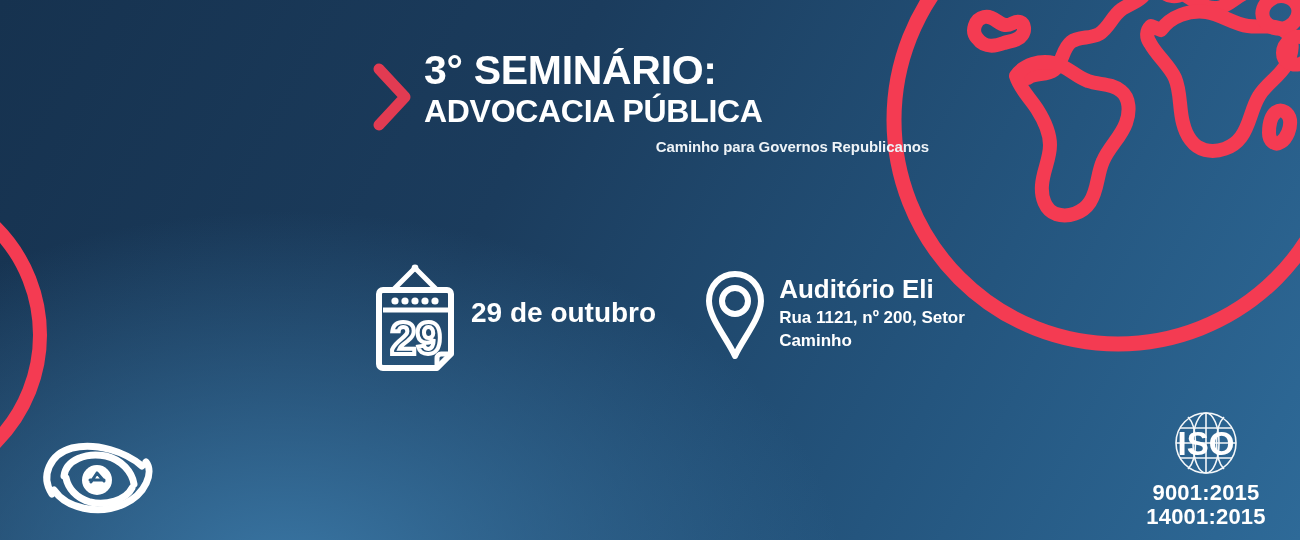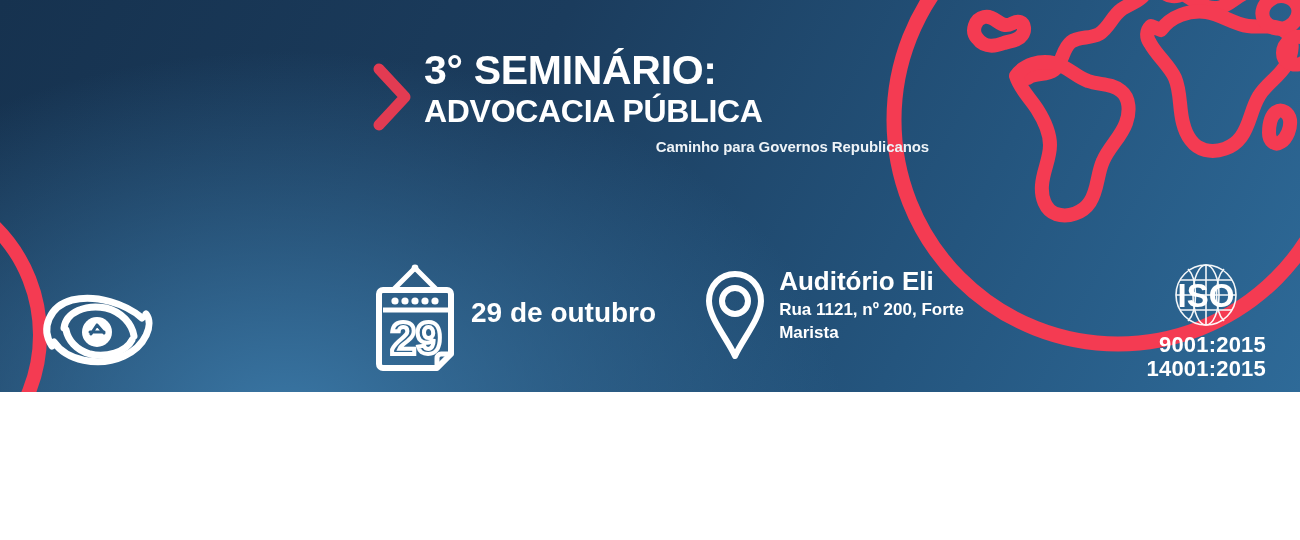--- a/index.html
+++ b/index.html
@@ -4,21 +4,21 @@
 <title>Banner</title>
 <style>
   * { margin:0; padding:0; box-sizing:border-box; }
   html, body {
     width:1300px; height:540px;
     overflow:hidden;
     font-family:"Liberation Sans", sans-serif;
   }
   .banner{
     position:relative;
-    width:1300px; height:392px;
+    width:1300px; height:540px;
     background:
       radial-gradient(ellipse 900px 600px at 22% 108%, #3a77a5 0%, rgba(58,119,165,0) 62%),
       linear-gradient(118deg, #16324f 0%, #1b3c5d 38%, #24557e 72%, #2e6a98 100%);
     overflow:hidden;
   }
 
   
   .globe-right{
     position:absolute;
     right:-58px; top:-120px;
@@ -85,21 +85,21 @@
 
   .date-text{ padding-top:33px; }
   .date-text .ln{
     color:#ffffff;
     font-weight:bold;
     font-size:28px;
     line-height:1.26;
     white-space:nowrap;
   }
 
-  .place-text{ padding-top:4px; }
+  .place-text{ padding-top:4px;margin-top:8px; }
   .place-name{
     color:#ffffff;
     font-weight:bold;
     font-size:26px;
     line-height:1.16;
     white-space:nowrap;
   }
   .place-addr{
     color:#ffffff;
     font-weight:bold;
@@ -112,21 +112,21 @@
   
   .brand-logo{
     position:absolute;
     left:34px; bottom:18px;
     width:130px; height:90px;
   }
   .iso{
     position:absolute;
     right:34px; bottom:10px;
     width:120px;
-    text-align:right;
+    text-align:center;
   }
   .iso-mark{ width:96px; height:76px; display:block; margin:0 auto; }
   .iso-line{
     color:#ffffff;
     font-weight:bold;
     font-size:22px;
     line-height:1.12;
     letter-spacing:0.2px;
   }
 </style>
@@ -211,21 +211,21 @@
       </div>
     </div>
 
     <div class="info-item">
       <svg class="pin-ico" viewBox="0 0 62 94" fill="none" aria-hidden="true">
         <path d="M31 6 C16 6 5 18 5 33 C5 50 24 72 31 88 C38 72 57 50 57 33 C57 18 46 6 31 6 Z" stroke="#ffffff" stroke-width="6" fill="none" stroke-linejoin="round"></path>
         <circle cx="31" cy="33" r="13" stroke="#ffffff" stroke-width="6" fill="none"></circle>
       </svg>
       <div class="place-text">
         <div class="place-name">Auditório Eli</div>
-        <div class="place-addr">Rua 1121, nº 200, Forte Marista</div>
+        <div class="place-addr">Rua 1121, nº 200, Setor Caminho</div>
       </div>
     </div>
   </div>
 
   <svg class="brand-logo" viewBox="0 0 130 90" fill="none" aria-hidden="true">
     <g stroke="#ffffff" stroke-width="7" fill="none" stroke-linecap="round">
       <path d="M18 62 C6 44 16 22 38 16 C62 10 92 20 108 34"></path>
       <path d="M112 30 C120 40 112 62 90 72 C64 84 32 76 20 58"></path>
       <path d="M30 44 C32 28 52 20 72 24 C88 28 98 40 100 52"></path>
       <path d="M98 56 C92 68 72 74 56 70 C42 66 34 56 32 46"></path>

